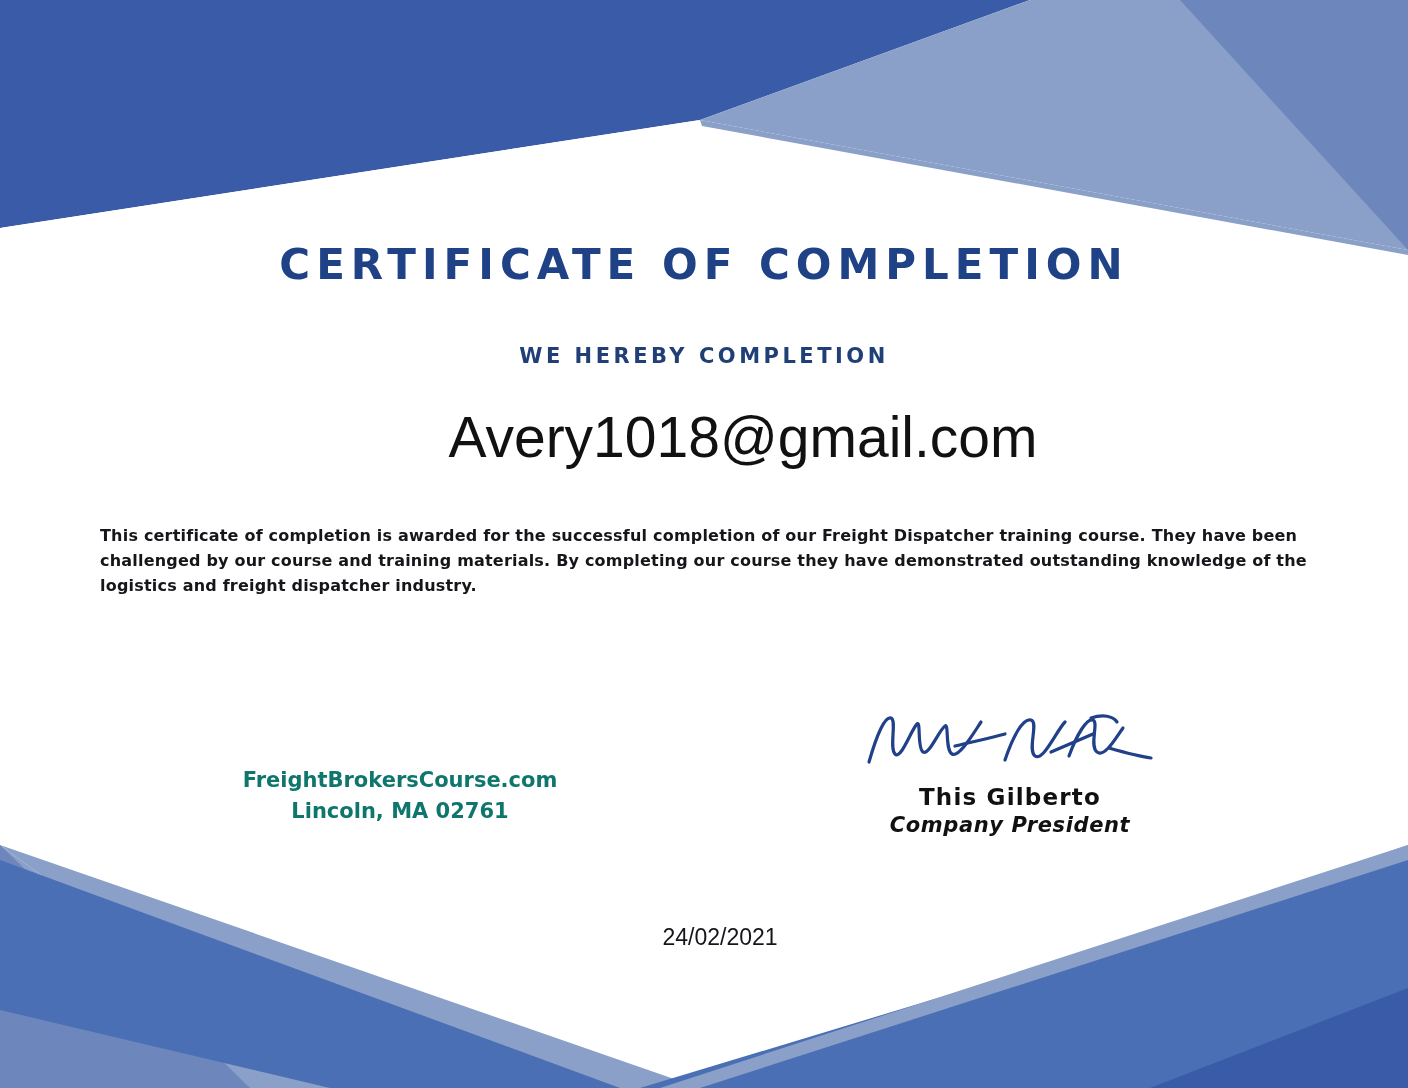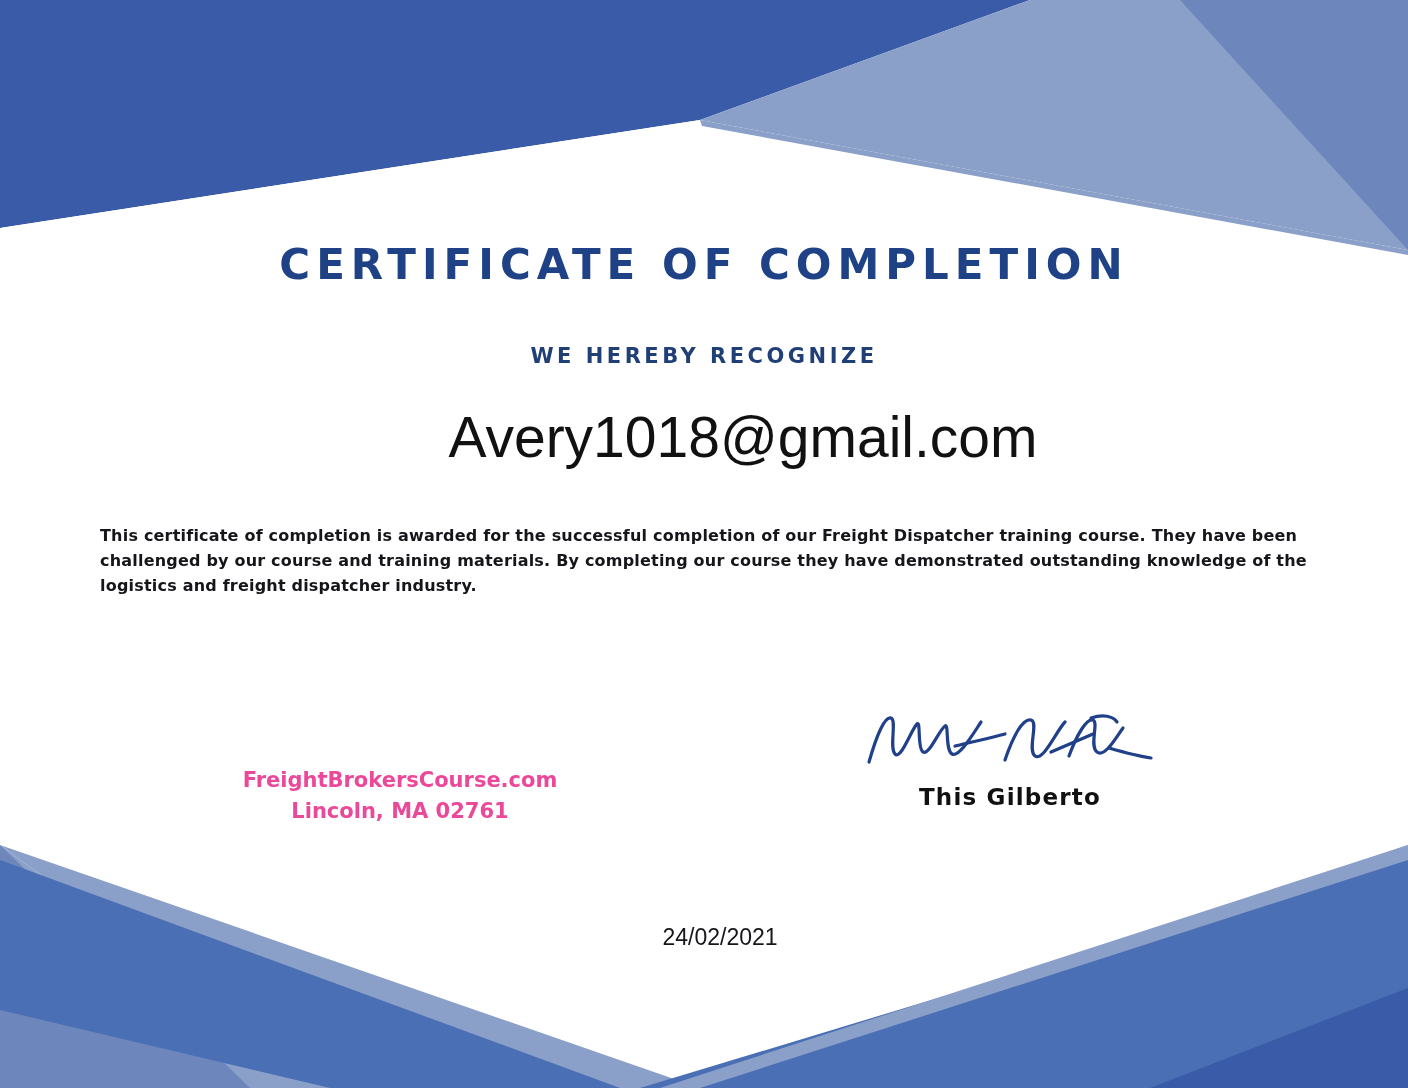--- a/index.html
+++ b/index.html
@@ -77,21 +77,21 @@
   }
   .address {
     position: absolute;
     top: 765px;
     left: 120px;
     width: 560px;
     text-align: center;
     font-size: 21px;
     font-weight: bold;
     line-height: 1.48;
-    color: #ec4899;
+    color: #0f766e;
   }
   .logo-wrap {
     position: absolute;
     top: 745px;
     left: 650px;
     width: 136px;
     height: 136px;
   }
   .sig-block {
     position: absolute;
@@ -160,21 +160,21 @@
     <polygon points="1150,1088 1408,988 1408,1088" fill="#3a5ca8"></polygon>
     <polygon points="0,845 700,1088 640,1088 0,905" fill="#4a6fb5" opacity="0"></polygon>
     <polygon points="0,860 620,1088 330,1088 0,1010" fill="#4a6fb5"></polygon>
 
     <polygon points="1408,250 1408,845 1180,560" fill="#ffffff" opacity="0"></polygon>
     <polygon points="1408,845 1408,860 700,1088 660,1088" fill="#8aa0c8"></polygon>
   </svg>
 
   <div class="content">
     <div class="title">CERTIFICATE OF COMPLETION</div>
-    <div class="subtitle">WE HEREBY RECOGNIZE</div>
+    <div class="subtitle">WE HEREBY COMPLETION</div>
     <div class="recipient">Avery1018@gmail.com</div>
     <div class="body-text">This certificate of completion is awarded for the successful completion of our Freight Dispatcher training course. They have been challenged by our course and training materials. By completing our course they have demonstrated outstanding knowledge of the logistics and freight dispatcher industry.</div>
 
     <div class="address">
       <div>FreightBrokersCourse.com</div>
       <div>Lincoln, MA 02761</div>
     </div>
 
 
     <div class="sig-block">
@@ -183,17 +183,18 @@
           <path d="M14 62 C22 34, 30 16, 36 18 C42 20, 34 48, 40 54 C46 60, 56 30, 62 24 C66 20, 62 48, 68 52 C74 56, 84 30, 90 26 C94 23, 90 50, 97 54 C104 58, 118 34, 126 22"></path>
           <path d="M100 46 C116 42, 136 38, 150 34"></path>
           <path d="M150 60 C158 36, 168 18, 176 20 C184 22, 172 50, 180 56 C188 62, 202 30, 210 22"></path>
           <path d="M196 52 C210 46, 224 40, 238 34"></path>
           <path d="M214 56 C222 34, 232 18, 238 20 C244 22, 234 46, 242 52 C250 58, 262 36, 268 28"></path>
           <path d="M254 48 C268 52, 282 56, 296 58"></path>
           <path d="M236 18 C248 14, 258 16, 262 22"></path>
         </g>
       </svg>
       <div class="sig-name">This Gilberto</div>
+      <div class="sig-role">Company President</div>
     </div>
 
     <div class="date">24/02/2021</div>
   </div>
 </div>
 
 </body></html>

